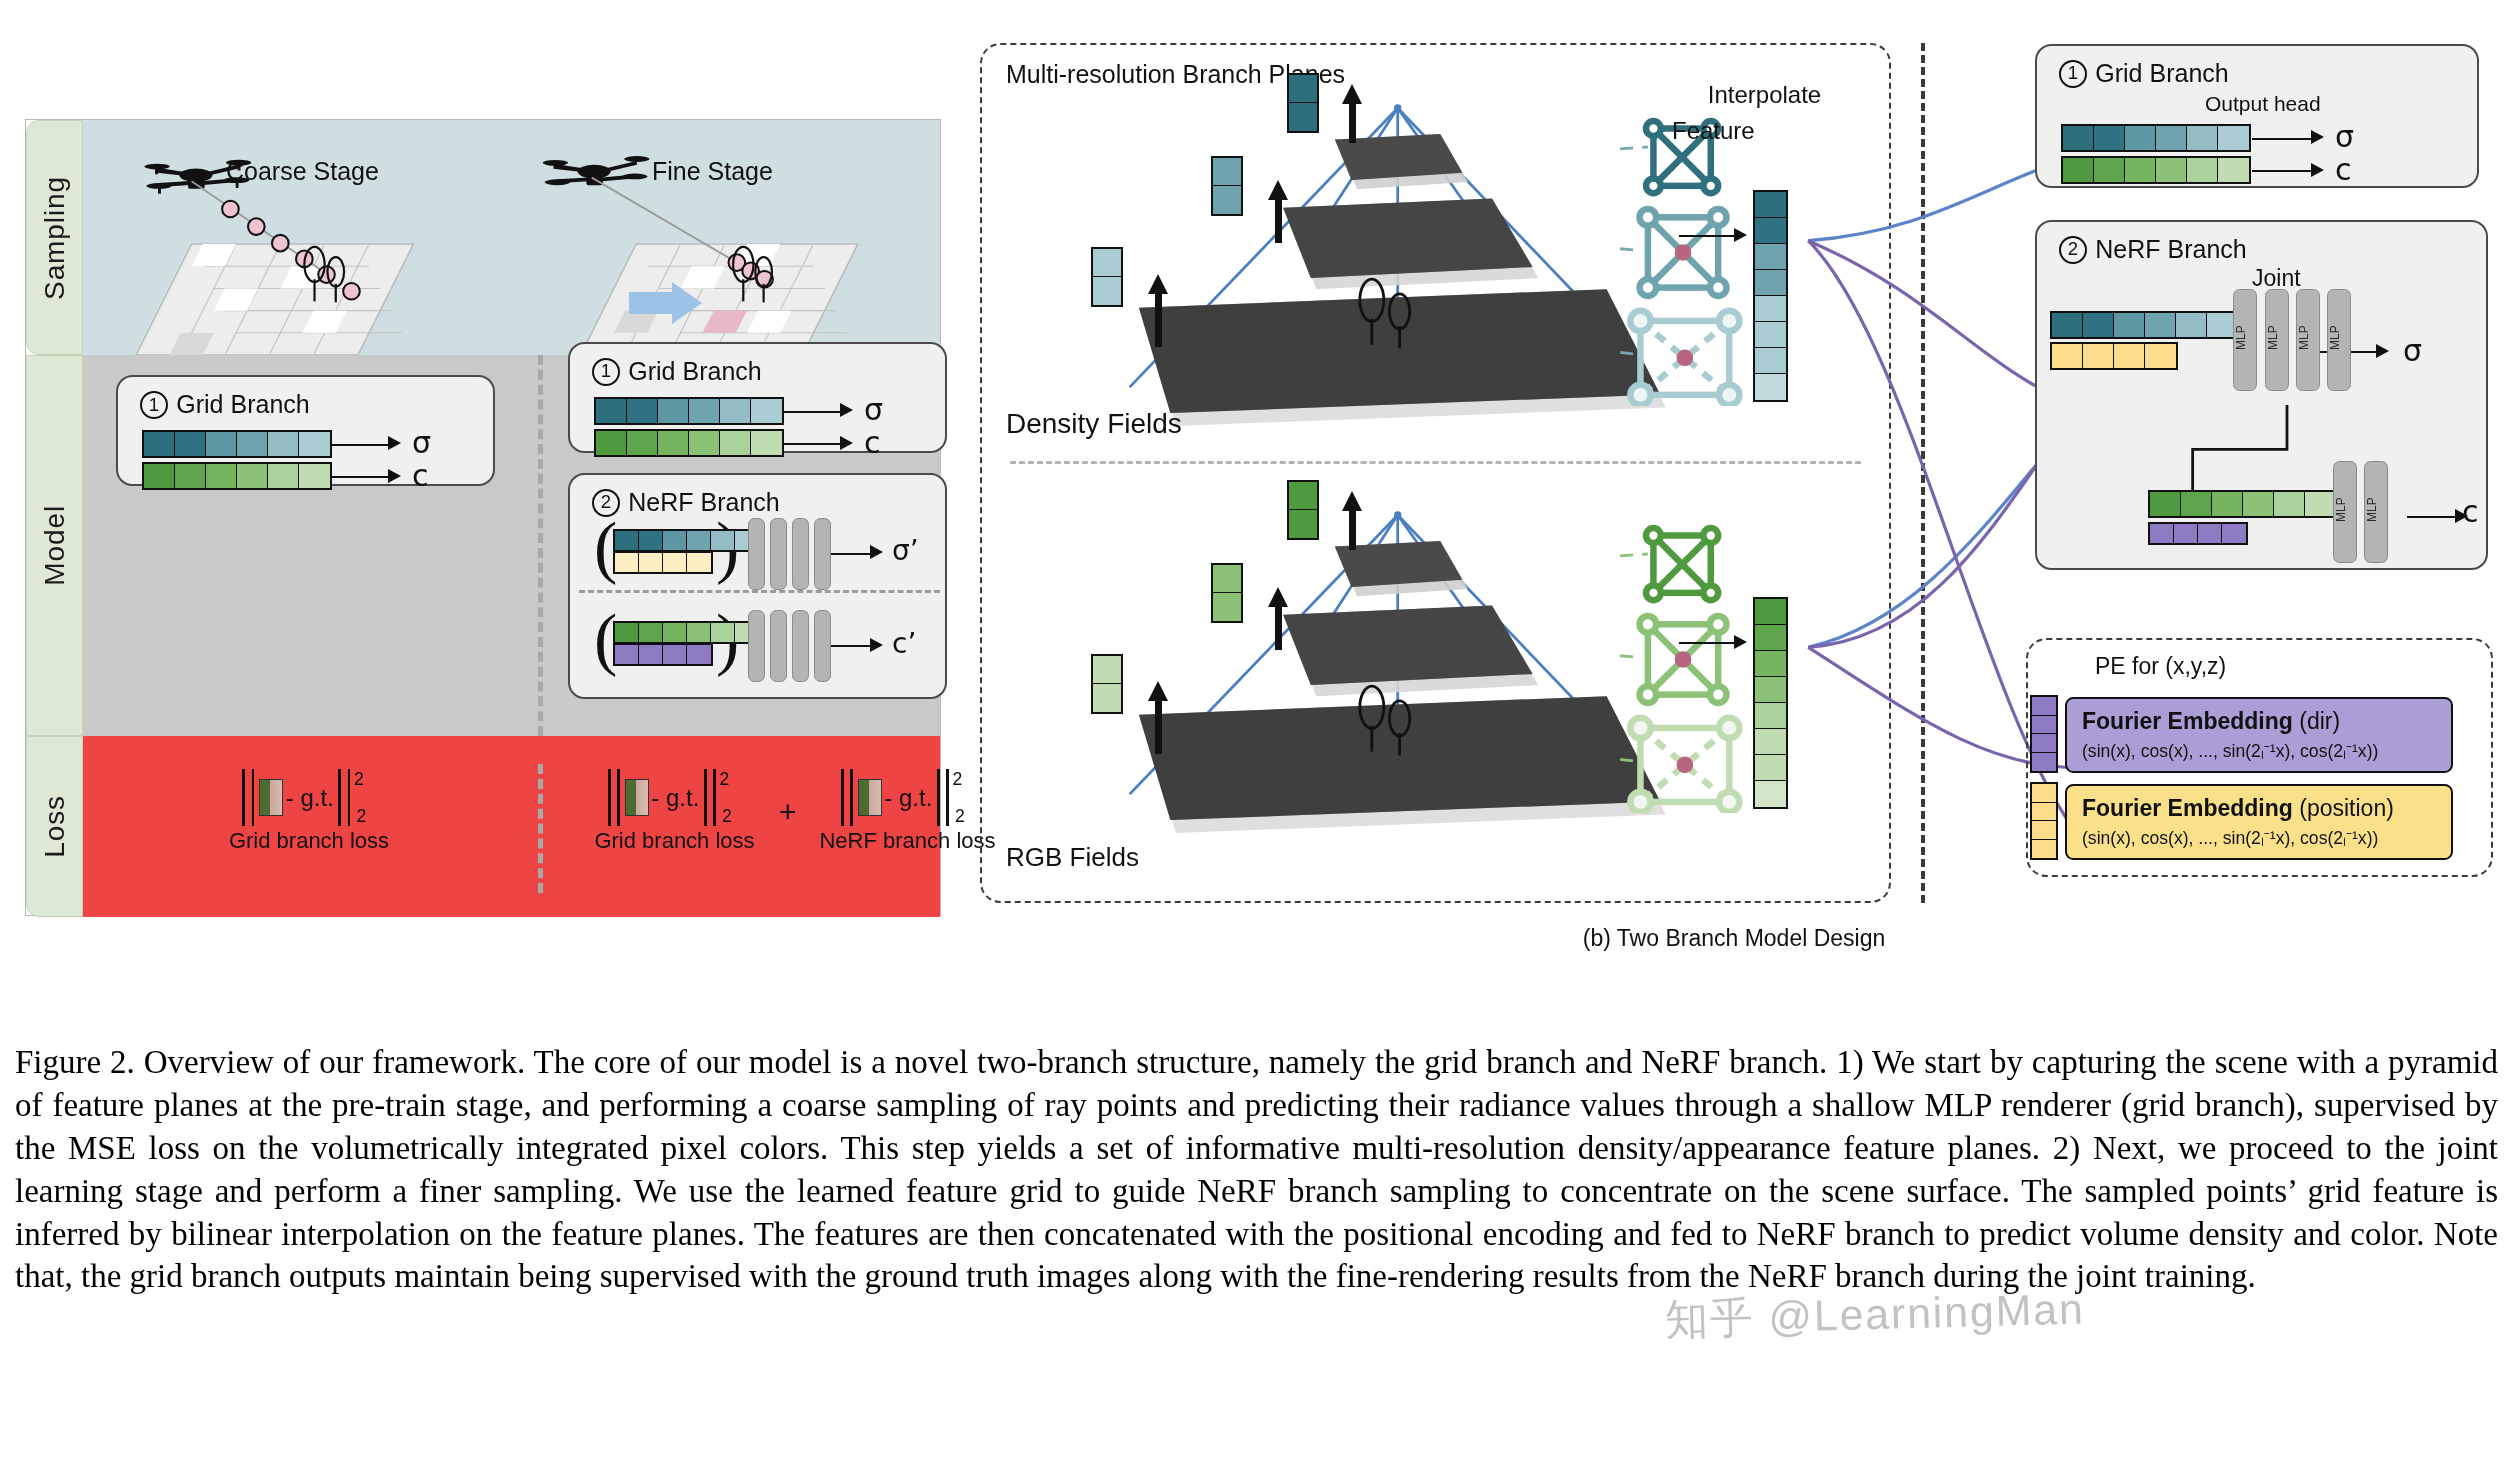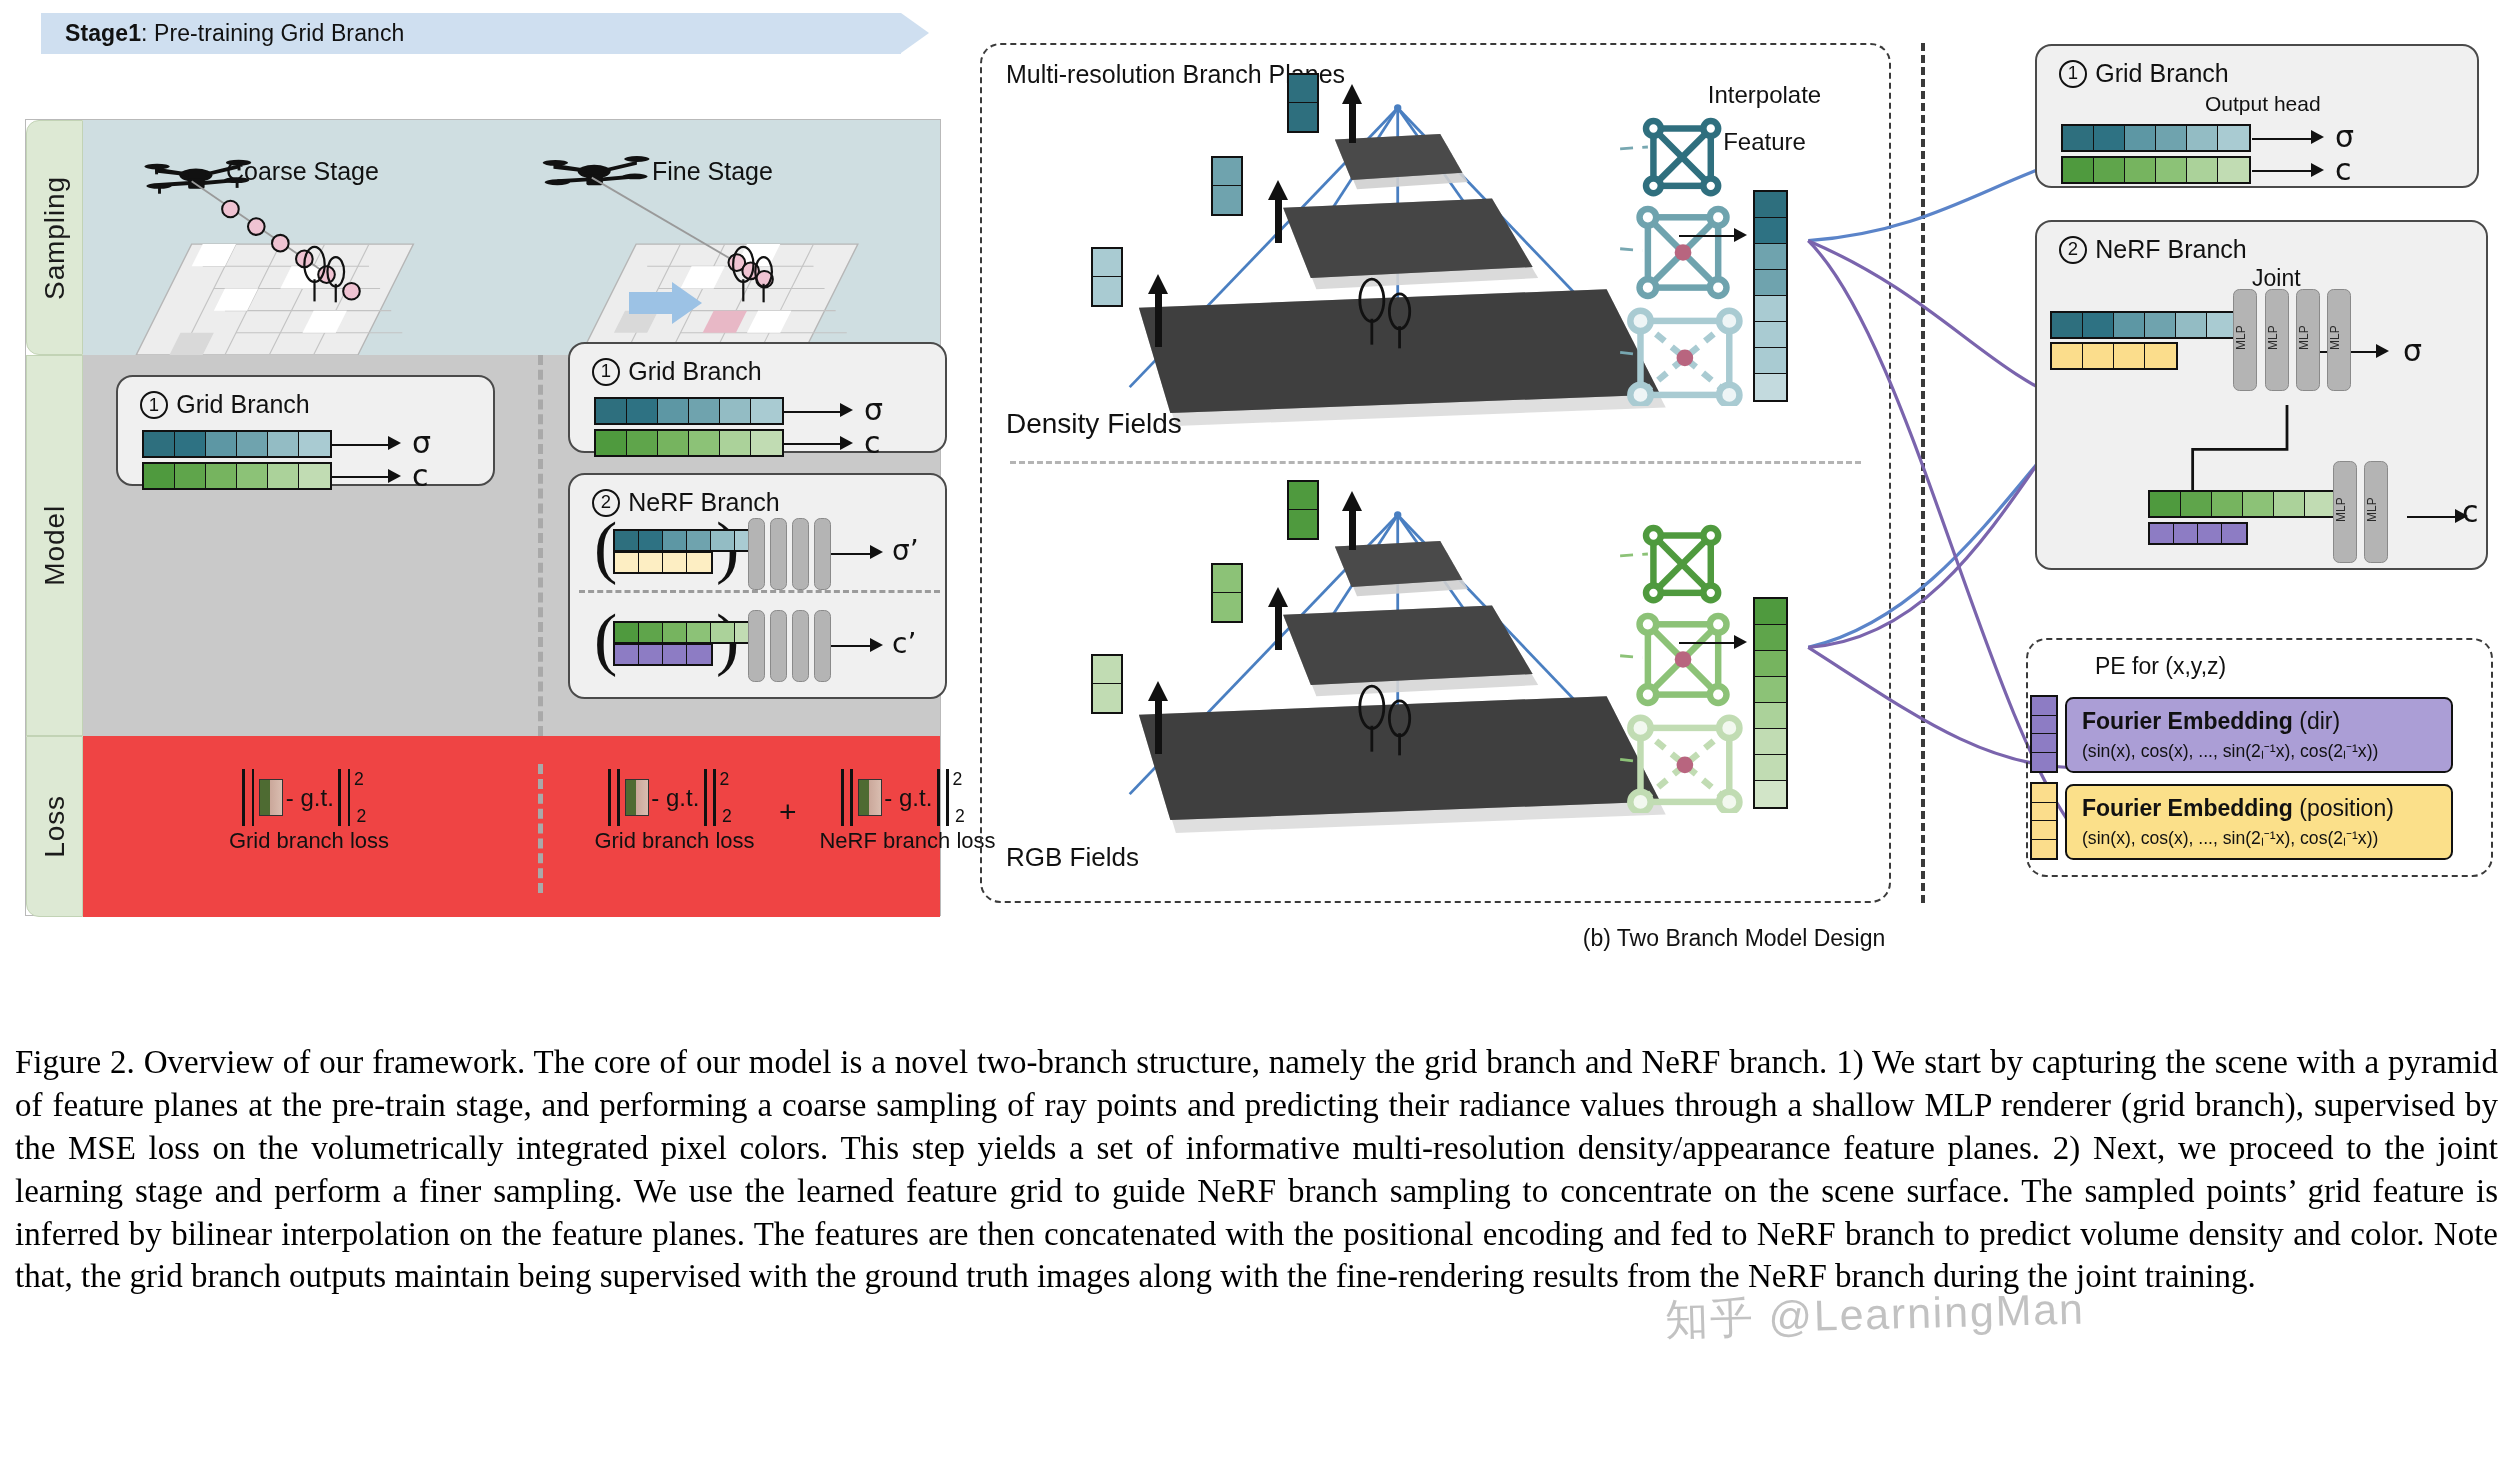--- a/index.html
+++ b/index.html
@@ -151,25 +151,20 @@
   }
   .colorbox { position:absolute; border:2px solid #111; border-radius:8.3px; padding:9.2px 15px; }
   .pe-title { font-size:23px; font-weight:bold; }
   .pe-sub { font-size:17.6px; margin-top:2.8px; }
 </style>
 </head>
 <body>
 
 <div id="figure">
 
-  <div class="banner" id="banner1">
-    <b>Stage1</b>
-      <span>: Pre-training Grid Branch</span>
-    <div class="arrowtip"></div>
-  </div>
 
   <div id="panel-a">
 
     <div class="rail" id="rail-sampling">
       <span>Sampling</span>
     </div>
     <div class="rail" id="rail-model">
       <span>Model</span>
     </div>
     <div class="rail" id="rail-loss">
@@ -677,21 +672,21 @@
       <circle cx="70" cy="268" r="9" fill="#b8657f"></circle>
       <g stroke="#8cc277" stroke-width="3" stroke-dasharray="14 10" fill="none">
         <line x1="0" y1="42" x2="30" y2="40"></line>
         <line x1="0" y1="150" x2="24" y2="152"></line>
         <line x1="0" y1="262" x2="16" y2="264"></line>
       </g>
     </svg>
   </div>
 
   <div class="mini-label" style="left:1672px; top:81px; width:185px; text-align:center;">Interpolate</div>
-  <div class="mini-label" style="left:1672px; top:128px; width:185px; text-align:center;">Feature</div>
+  <div class="mini-label" style="left:1672px; top:117px; width:185px; text-align:left;">Feature</div>
 
   <div class="arrow-line" style="left:1679px; top:235px; width:57px;"></div>
   <div class="arrow-head" style="left:1734px; top:228px;"></div>
   <div class="vtick teal-vector-long" style="left:1753px; top:190px;">
       <i style="background: rgb(46, 111, 126); width: 31px; height: 26px;"></i>
       <i style="background: rgb(46, 114, 131); width: 31px; height: 26px;"></i>
       <i style="background: rgb(111, 163, 174); width: 31px; height: 26px;"></i>
       <i style="background: rgb(111, 163, 174); width: 31px; height: 26px;"></i>
       <i style="background: rgb(169, 203, 210); width: 31px; height: 26px;"></i>
       <i style="background: rgb(169, 203, 210); width: 31px; height: 26px;"></i>

